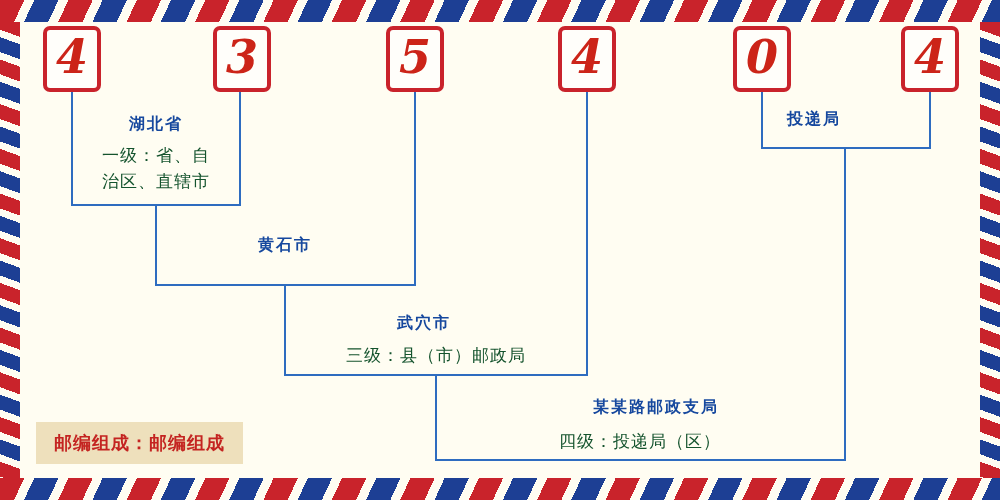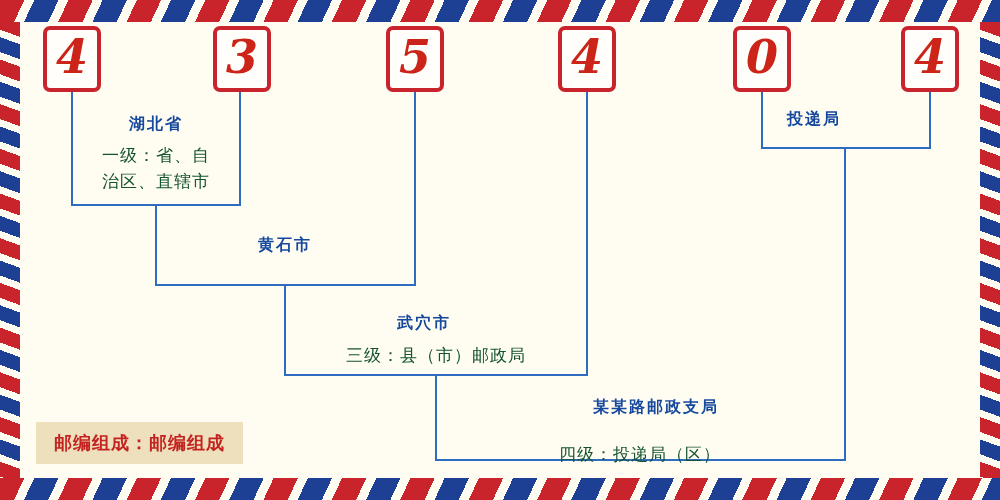--- a/index.html
+++ b/index.html
@@ -69,21 +69,21 @@
   .lbl-name { font-weight: 700; font-size: 16px; color: #16489e; letter-spacing: 2px; }
   .lbl-desc { font-size: 17px; color: #14532d; white-space: pre-line; line-height: 1.55; letter-spacing: 1px; }
 
   .p1n { left: 156px; top: 114px; }
   .p1d { left: 156px; top: 143px; }
   .p2n { left: 285px; top: 235px; }
   .p2d { left: 285px; top: 259px; }
   .p3n { left: 424px; top: 313px; text-align: right; }
   .p3d { left: 436px; top: 343px; text-align: center; }
   .p4n { left: 640px; top: 397px; font-size: 16px; margin-left: 16px; }
-  .p4d { left: 640px; top: 429px; margin-top: 13px; }
+  .p4d { left: 640px; top: 429px; }
   .p5n { left: 814px; top: 109px; }
 
   
   .note {
     position: absolute;
     left: 36px; top: 422px;
     background: #eee0bc;
     padding: 9px 18px;
     font-size: 18px;
     font-weight: 700;

